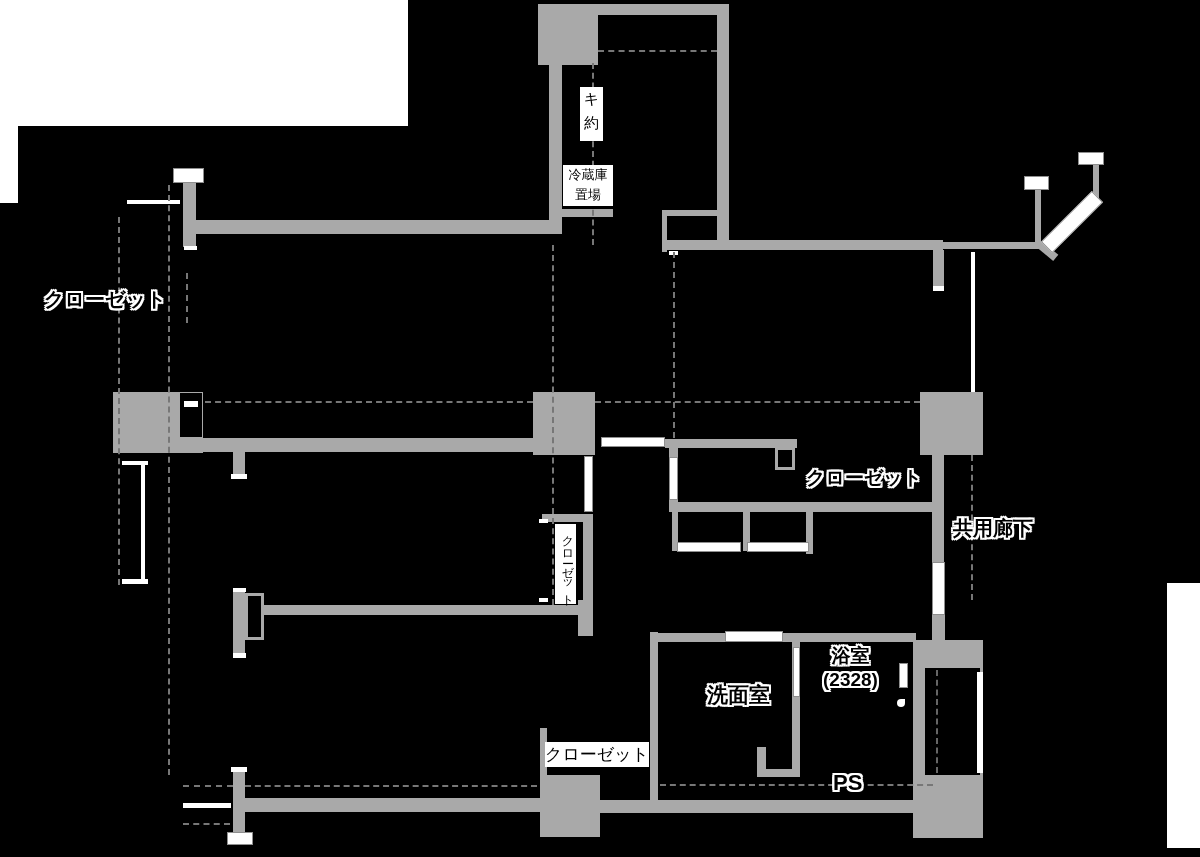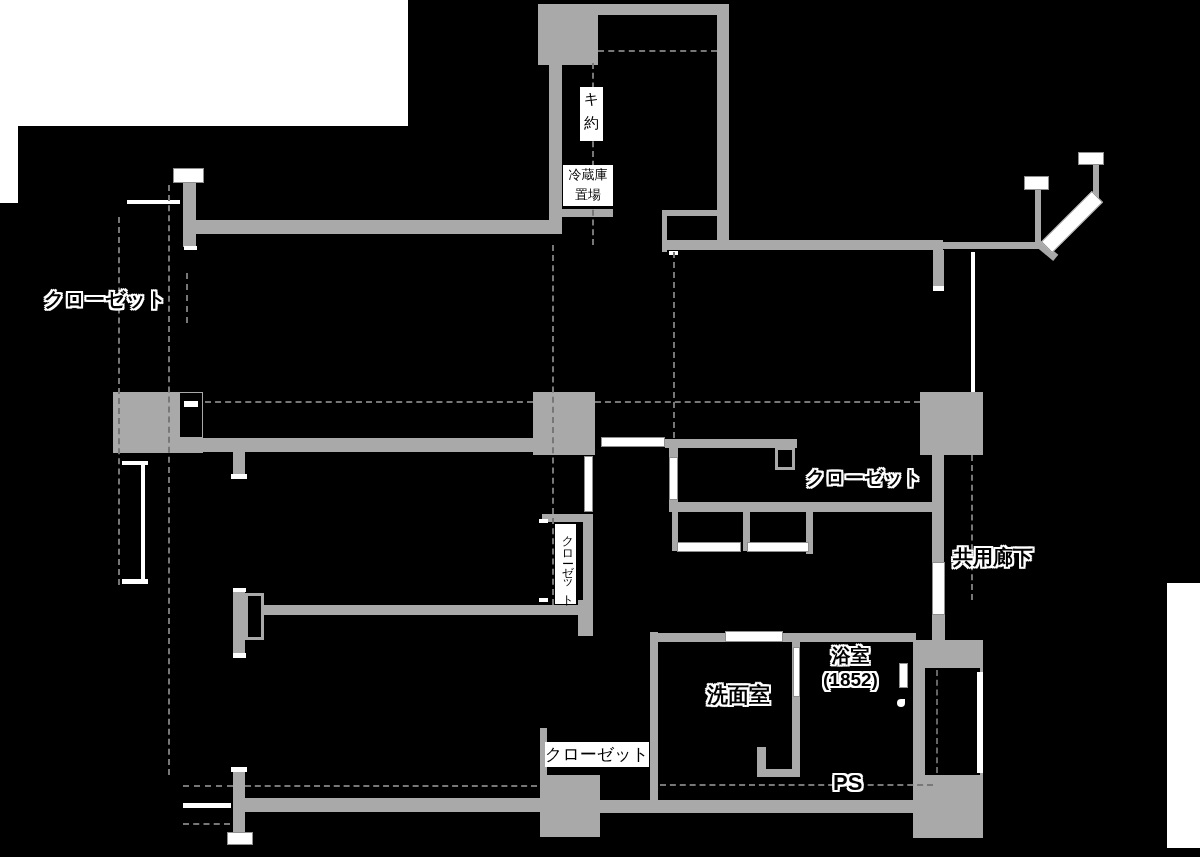--- a/index.html
+++ b/index.html
@@ -155,28 +155,28 @@
     <div>約</div>
   </div>
 
   <div class="boxlbl" style="left:563px;top:165px;width:50px;height:41px;font-size:13px;line-height:1.5;">
     <div>冷蔵庫</div>
     <div>置場</div>
   </div>
 
   <div class="lbl" style="left:806px;top:465px;font-size:19px;">クローゼット</div>
 
-  <div class="lbl" style="left:953px;top:544px;font-size:20px;">共用廊下</div>
+  <div class="lbl" style="left:953px;top:515px;font-size:20px;">共用廊下</div>
 
   <div class="boxlbl vtext" style="left:555px;top:524px;width:21px;height:80px;font-size:12px;">クローゼット</div>
 
   <div class="lbl" style="left:707px;top:681px;font-size:21px;">洗面室</div>
 
   <div class="lbl" style="left:823px;top:643px;font-size:19px;text-align:center;">
     <div>浴室</div>
-    <div>(1852)</div>
+    <div>(2328)</div>
   </div>
 
   <div class="boxlbl" style="left:545px;top:742px;width:104px;height:25px;font-size:17px;line-height:25px;">クローゼット</div>
 
   <div class="lbl" style="left:833px;top:770px;font-size:22px;">PS</div>
 
 </div>
 
 </body></html>

